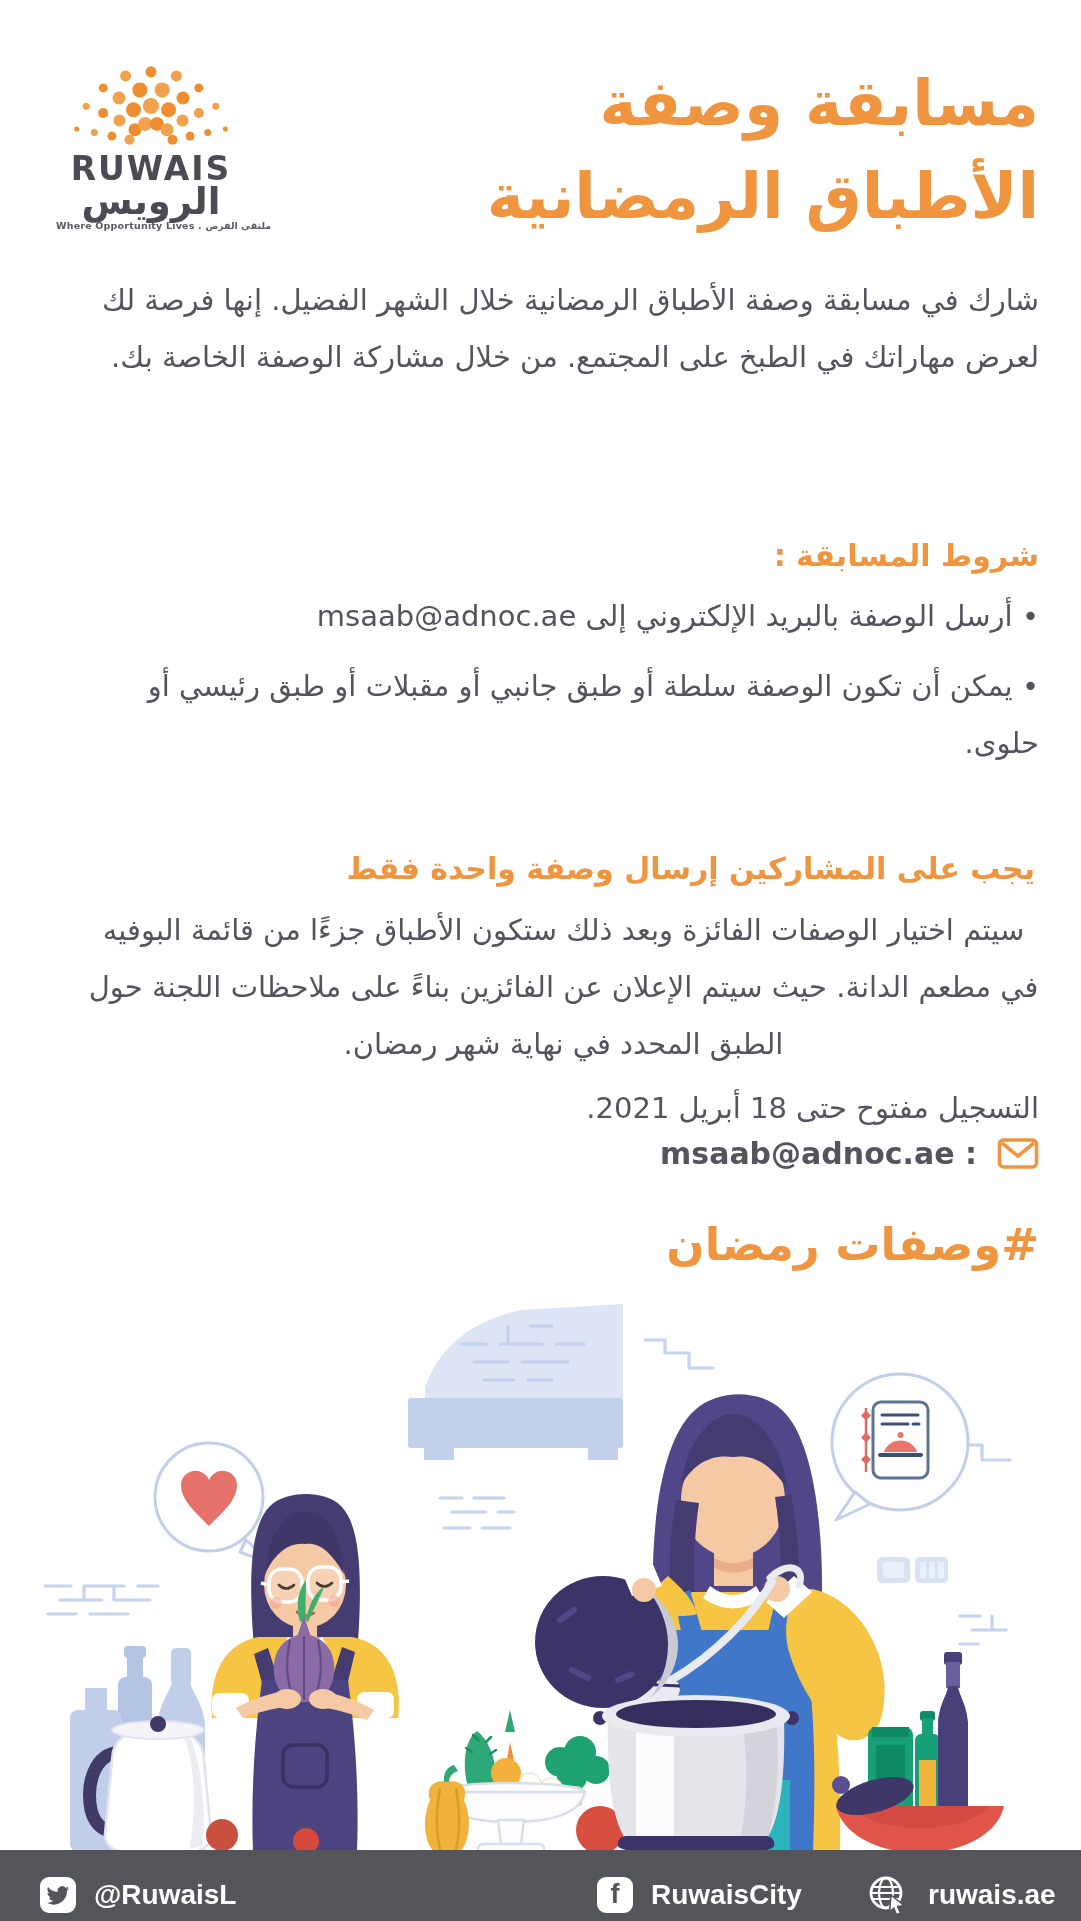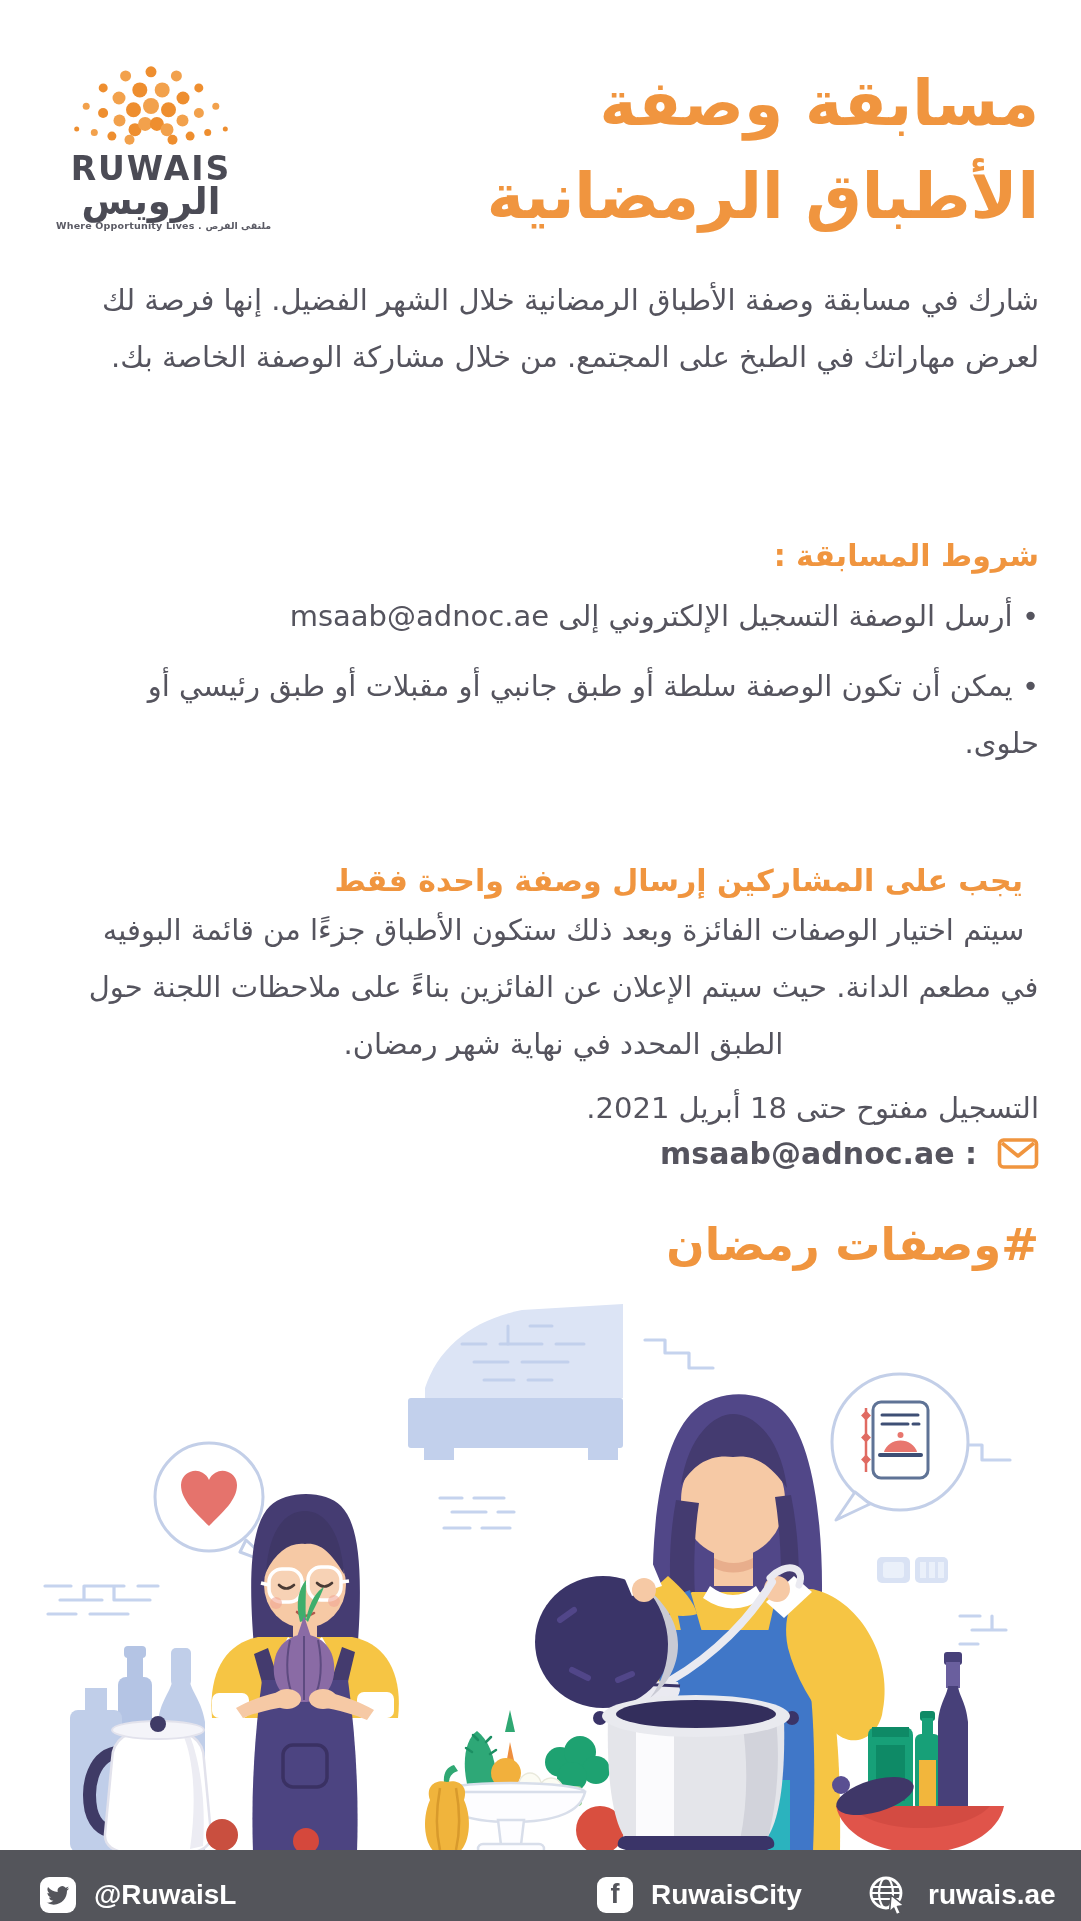--- a/index.html
+++ b/index.html
@@ -83,25 +83,25 @@
   <h1 class="title" style="margin:0;">
     <div>مسابقة وصفة</div>
     <div>الأطباق الرمضانية</div>
   </h1>
 
   <p class="text-block" style="top:272px;margin:0;">شارك في مسابقة وصفة الأطباق الرمضانية خلال الشهر الفضيل. إنها فرصة لك لعرض مهاراتك في الطبخ على المجتمع.  من خلال مشاركة الوصفة الخاصة بك.</p>
 
   <h2 class="text-block orange" style="top:527px;margin:0;font-size:30px;font-weight:bold;">شروط المسابقة :</h2>
 
   <ul class="text-block bullets" style="top:588px;">
-    <li>• أرسل الوصفة التسجيل الإلكتروني إلى msaab@adnoc.ae</li>
+    <li>• أرسل الوصفة بالبريد الإلكتروني إلى msaab@adnoc.ae</li>
     <li>• يمكن أن تكون الوصفة سلطة أو طبق جانبي أو مقبلات أو طبق رئيسي أو حلوى.</li>
   </ul>
 
-  <p class="text-block orange" style="top:836px;margin:16px;font-weight:bold;font-size:30px;">يجب على المشاركين إرسال وصفة واحدة فقط</p>
+  <p class="text-block orange" style="top:836px;margin:4px;font-weight:bold;font-size:30px;">يجب على المشاركين إرسال وصفة واحدة فقط</p>
 
   <p class="text-block" style="top:902px;margin:0;text-align:center;">سيتم اختيار الوصفات الفائزة وبعد ذلك ستكون الأطباق جزءًا من قائمة البوفيه في مطعم الدانة. حيث سيتم الإعلان عن الفائزين بناءً على ملاحظات اللجنة حول الطبق المحدد في نهاية شهر رمضان.</p>
 
   <p class="text-block" style="top:1080px;margin:0;">التسجيل مفتوح حتى 18 أبريل 2021.</p>
 
   <div class="email-row">
     <span>msaab@adnoc.ae :</span>
     <svg width="42" height="33" viewBox="0 0 42 33">
       <rect x="2.5" y="3" width="37" height="27" rx="4" fill="none" stroke="#F0953F" stroke-width="3.6"></rect>
       <path d="M5 6 L21 19 L37 6" fill="none" stroke="#F0953F" stroke-width="3.6" stroke-linejoin="round"></path>

